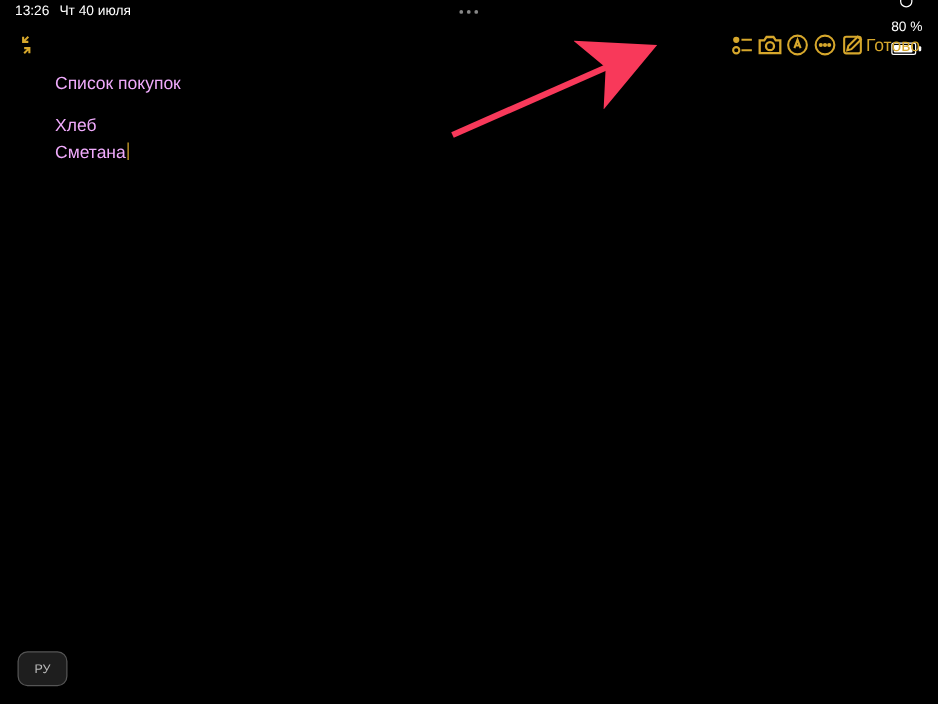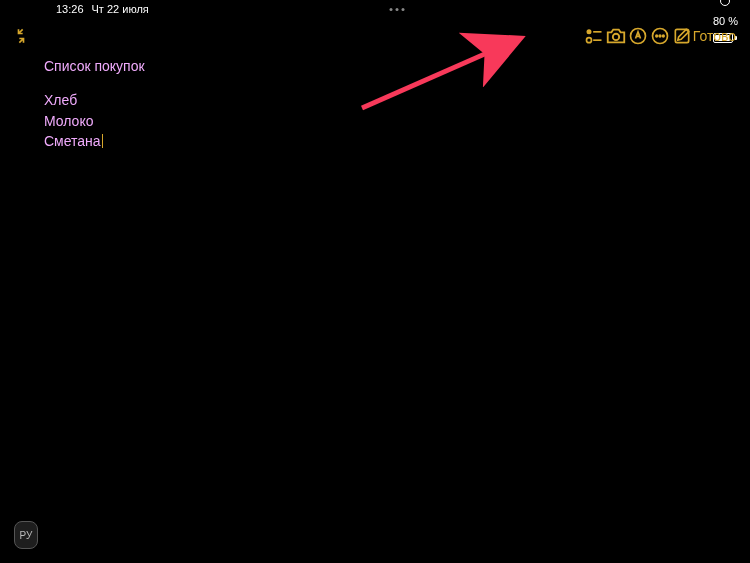--- a/index.html
+++ b/index.html
@@ -1,17 +1,17 @@
 <!DOCTYPE html>
 <html><head>
 <meta charset="utf-8">
 <style>
   * { margin: 0; padding: 0; box-sizing: border-box; }
   html, body { width: 750px; height: 563px; background: #000; font-family: -apple-system, "Helvetica Neue", Arial, sans-serif; color: #fff; overflow: hidden; position: relative; }
-  .status-bar { position: absolute; top: 0; left: 0; right: 0; height: 18px; display: flex; align-items: center; font-size: 11px; color: #fff; padding: 0 12px; margin-left: 44px; }
+  .status-bar { position: absolute; top: 0; left: 0; right: 0; height: 18px; display: flex; align-items: center; font-size: 11px; color: #fff; padding: 0 12px; }
   .status-left { display: flex; gap: 8px; align-items: center; }
   .status-center { position: absolute; left: 50%; transform: translateX(-50%); display: flex; gap: 3px; }
   .status-center .dot { width: 3px; height: 3px; border-radius: 50%; background: #888; }
   .status-right { margin-left: auto; display: flex; align-items: center; gap: 6px; flex-direction: column; }
   .battery { display: inline-flex; align-items: center; gap: 2px; }
   .battery-body { width: 20px; height: 10px; border: 1px solid #fff; border-radius: 2px; position: relative; }
   .battery-fill { position: absolute; left: 1px; top: 1px; bottom: 1px; width: 80%; background: #fff; border-radius: 1px; }
   .battery-tip { width: 2px; height: 4px; background: #fff; border-radius: 0 1px 1px 0; }
 
   .toolbar { position: absolute; top: 18px; left: 0; right: 0; height: 36px; display: flex; align-items: center; }
@@ -19,31 +19,31 @@
   .toolbar-right { margin-left: auto; display: flex; align-items: center; padding-right: 14px; }
   .tb-icon { width: 22px; height: 22px; display: flex; align-items: center; justify-content: center; cursor: pointer; }
   .tb-icon svg { stroke: #d6a72c; fill: none; }
   .done-btn { color: #d6a72c; font-size: 14px; cursor: pointer; }
 
   .note-area { position: absolute; top: 56px; left: 44px; right: 20px; color: #f0abfc; font-size: 14px; line-height: 1.45; }
   .note-title { font-weight: 400; margin-bottom: 14px; }
   .note-line { white-space: pre; }
   .cursor { display: inline-block; width: 1.5px; height: 14px; background: #d6a72c; vertical-align: -2px; margin-left: 1px; }
 
-  .keyboard-lang { position: absolute; left: 14px; bottom: 14px; width: 24px; height: 28px; border: 1px solid #555; border-radius: 8px; display: flex; align-items: center; justify-content: center; color: #bbb; font-size: 10px; background: rgba(50,50,50,.6); cursor: pointer; }
+  .keyboard-lang { position: absolute; left: 14px; bottom: 14px; width: 40px; height: 28px; border: 1px solid #555; border-radius: 8px; display: flex; align-items: center; justify-content: center; color: #bbb; font-size: 10px; background: rgba(50,50,50,.6); cursor: pointer; }
 
   .arrow-svg { position: absolute; top: 0; left: 0; width: 750px; height: 563px; pointer-events: none; }
 </style>
 </head>
 <body>
 
 <div class="status-bar">
   <div class="status-left">
     <span>13:26</span>
-    <span>Чт 22 июля</span>
+    <span>Чт 40 июля</span>
   </div>
   <div class="status-center">
     <span class="dot"></span>
       <span class="dot"></span>
       <span class="dot"></span>
   </div>
   <div class="status-right">
     <span>
       <svg width="12" height="12" viewBox="0 0 24 24" stroke="#fff" fill="none" stroke-width="2">
           <path d="M21 12a9 9 0 11-3-6.7"></path>
@@ -109,21 +109,20 @@
           <path d="M20 7l-9 9-4 1 1-4 9-9z"></path>
         </svg>
     </span>
     <span class="done-btn">Готово</span>
   </div>
 </div>
 
 <div class="note-area">
   <div class="note-title">Список покупок</div>
   <div class="note-line">Хлеб</div>
-  <div class="note-line">Молоко</div>
   <div class="note-line"><span>Сметана</span><span class="cursor"></span></div>
 </div>
 
 <div class="keyboard-lang">
   <span>РУ</span>
 </div>
 
 <svg class="arrow-svg">
   <defs>
     <marker id="ah" markerWidth="12" markerHeight="12" refX="9" refY="6" orient="auto">

